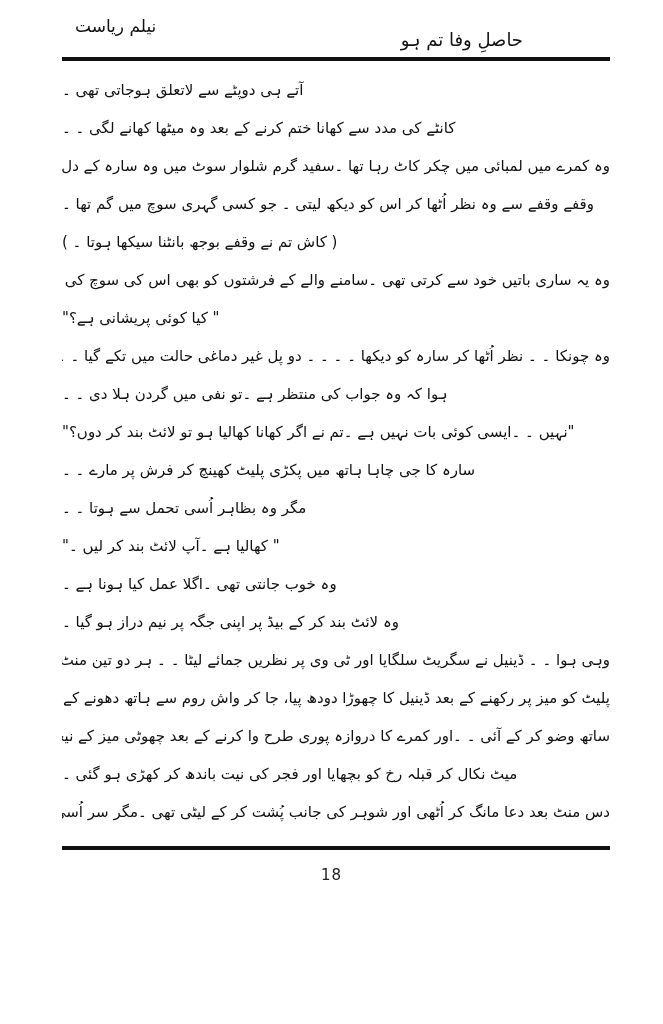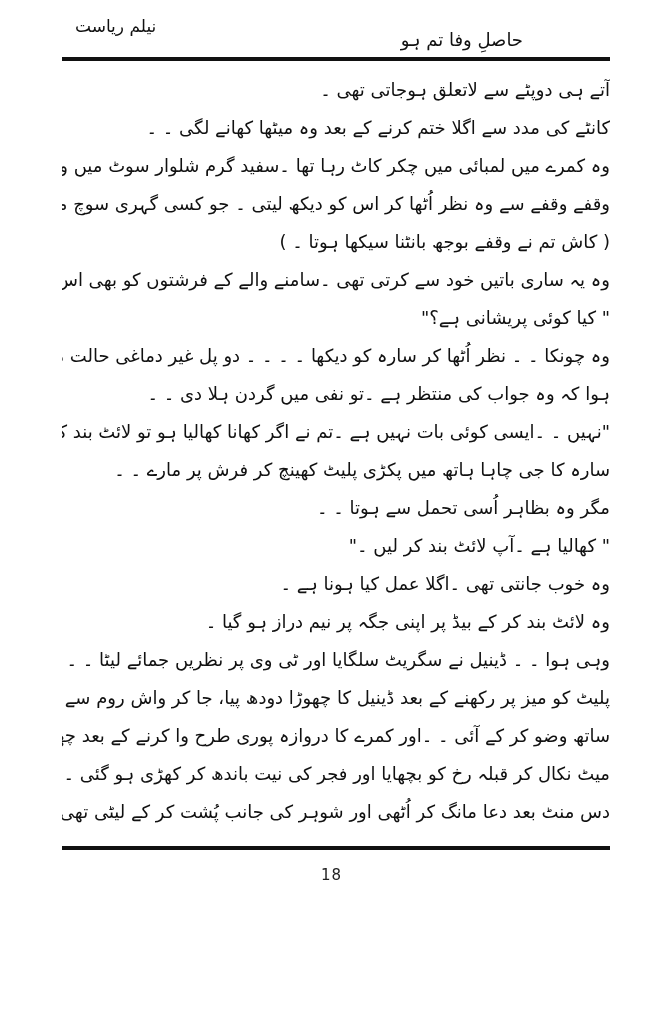--- a/index.html
+++ b/index.html
@@ -21,22 +21,22 @@
     position: absolute; top: 16px; left: 75px;
     font-size: 17px; direction: rtl; white-space: nowrap; text-align: right;
   }
   .rule {
     height: 4px; background: #111111;
     margin-left: 62px; margin-right: 53px;
   }
   .body-text { padding: 10px 53px 0 62px; }
   .text-line {
     direction: rtl;
-    text-align: right;
-    font-size: 18px;
+    text-align: left;
+    font-size: 15px;
     height: 38px;
     line-height: 38px;
     white-space: nowrap;
     overflow: hidden;
   }
   .footer-rule-wrap { margin-top: 15px; }
   .page-number {
     text-align: center;
     margin-top: 16px;
     font-size: 15px;
@@ -51,21 +51,21 @@
 
   <div class="header">
     <div class="book-title">حاصلِ وفا تم ہو</div>
     <div class="author-name">نیلم ریاست</div>
   </div>
 
   <div class="rule"></div>
 
   <div class="body-text">
     <div class="text-line">آتے ہی دوپٹے سے لاتعلق ہوجاتی تھی ۔</div>
-    <div class="text-line">کانٹے کی مدد سے اگلا ختم کرنے کے بعد وہ میٹھا کھانے لگی ۔ ۔</div>
+    <div class="text-line">کانٹے کی مدد سے کھانا ختم کرنے کے بعد وہ میٹھا کھانے لگی ۔ ۔</div>
     <div class="text-line">وہ کمرے میں لمبائی میں چکر کاٹ رہا تھا ۔سفید گرم شلوار سوٹ میں وہ سارہ کے دل پہ راج کر رہا تھا ۔</div>
     <div class="text-line">وقفے وقفے سے وہ نظر اُٹھا کر اس کو دیکھ لیتی ۔ جو کسی گہری سوچ میں گم تھا ۔</div>
     <div class="text-line">( کاش تم نے وقفے بوجھ بانٹنا سیکھا ہوتا ۔ )</div>
     <div class="text-line">وہ یہ ساری باتیں خود سے کرتی تھی ۔سامنے والے کے فرشتوں کو بھی اس کی سوچ کی پرواز کا اندازہ نہ</div>
     <div class="text-line">" کیا کوئی پریشانی ہے؟"</div>
     <div class="text-line">وہ چونکا ۔ ۔ نظر اُٹھا کر سارہ کو دیکھا ۔ ۔ ۔ ۔ دو پل غیر دماغی حالت میں تکے گیا ۔ ۔ پھر جب احساس</div>
     <div class="text-line">ہوا کہ وہ جواب کی منتظر ہے ۔تو نفی میں گردن ہلا دی ۔ ۔</div>
     <div class="text-line">"نہیں ۔ ۔ایسی کوئی بات نہیں ہے ۔تم نے اگر کھانا کھالیا ہو تو لائٹ بند کر دوں؟"</div>
     <div class="text-line">سارہ کا جی چاہا ہاتھ میں پکڑی پلیٹ کھینچ کر فرش پر مارے ۔ ۔</div>
     <div class="text-line">مگر وہ بظاہر اُسی تحمل سے ہوتا ۔ ۔</div>

